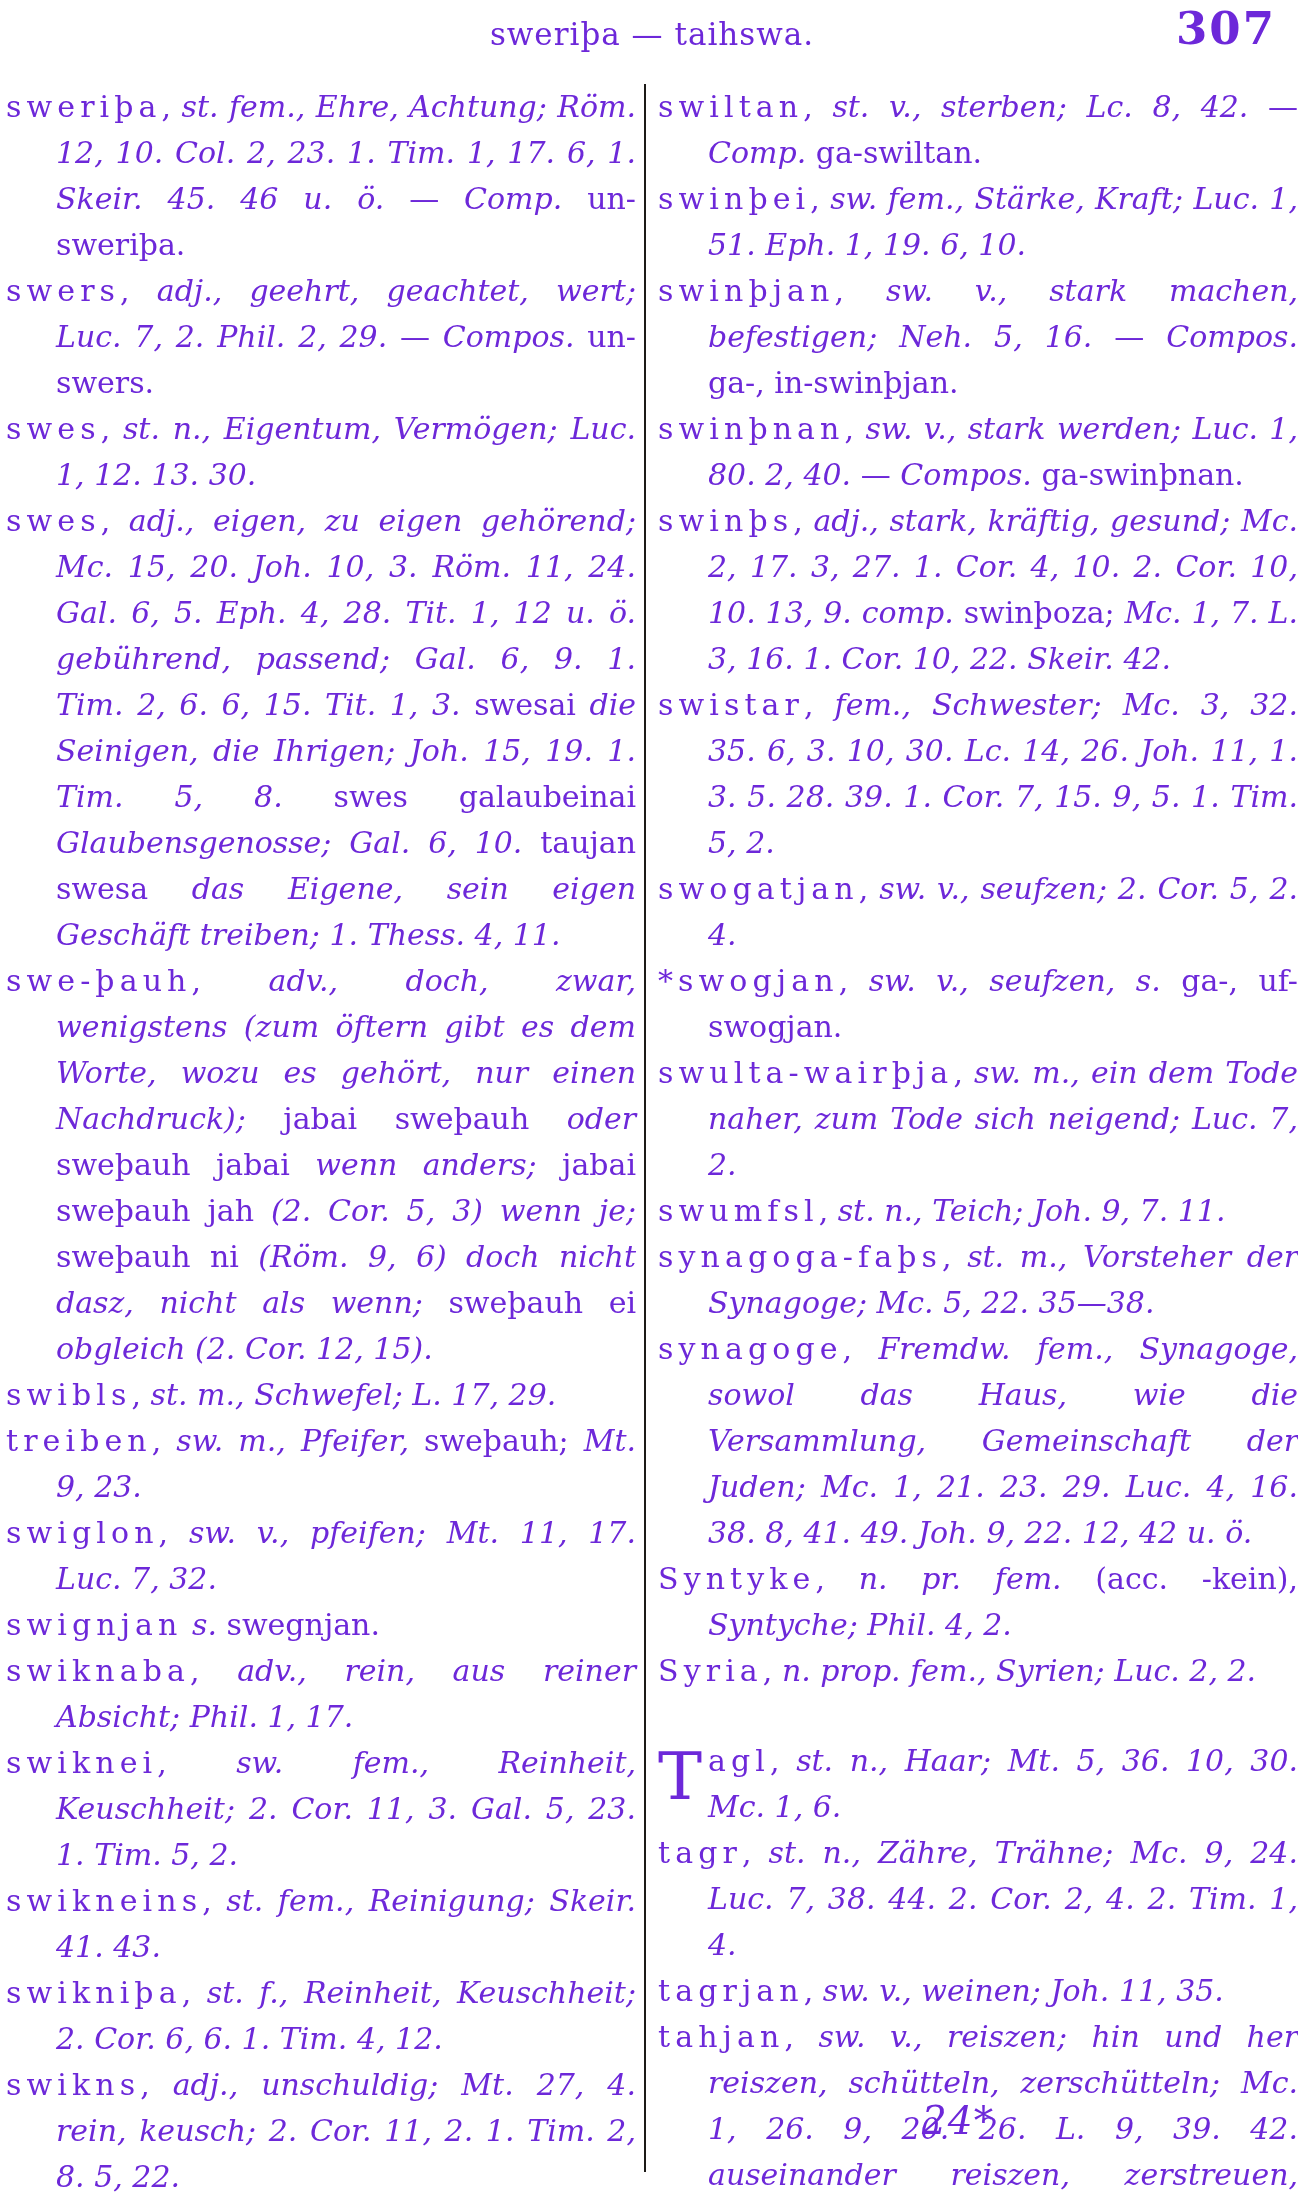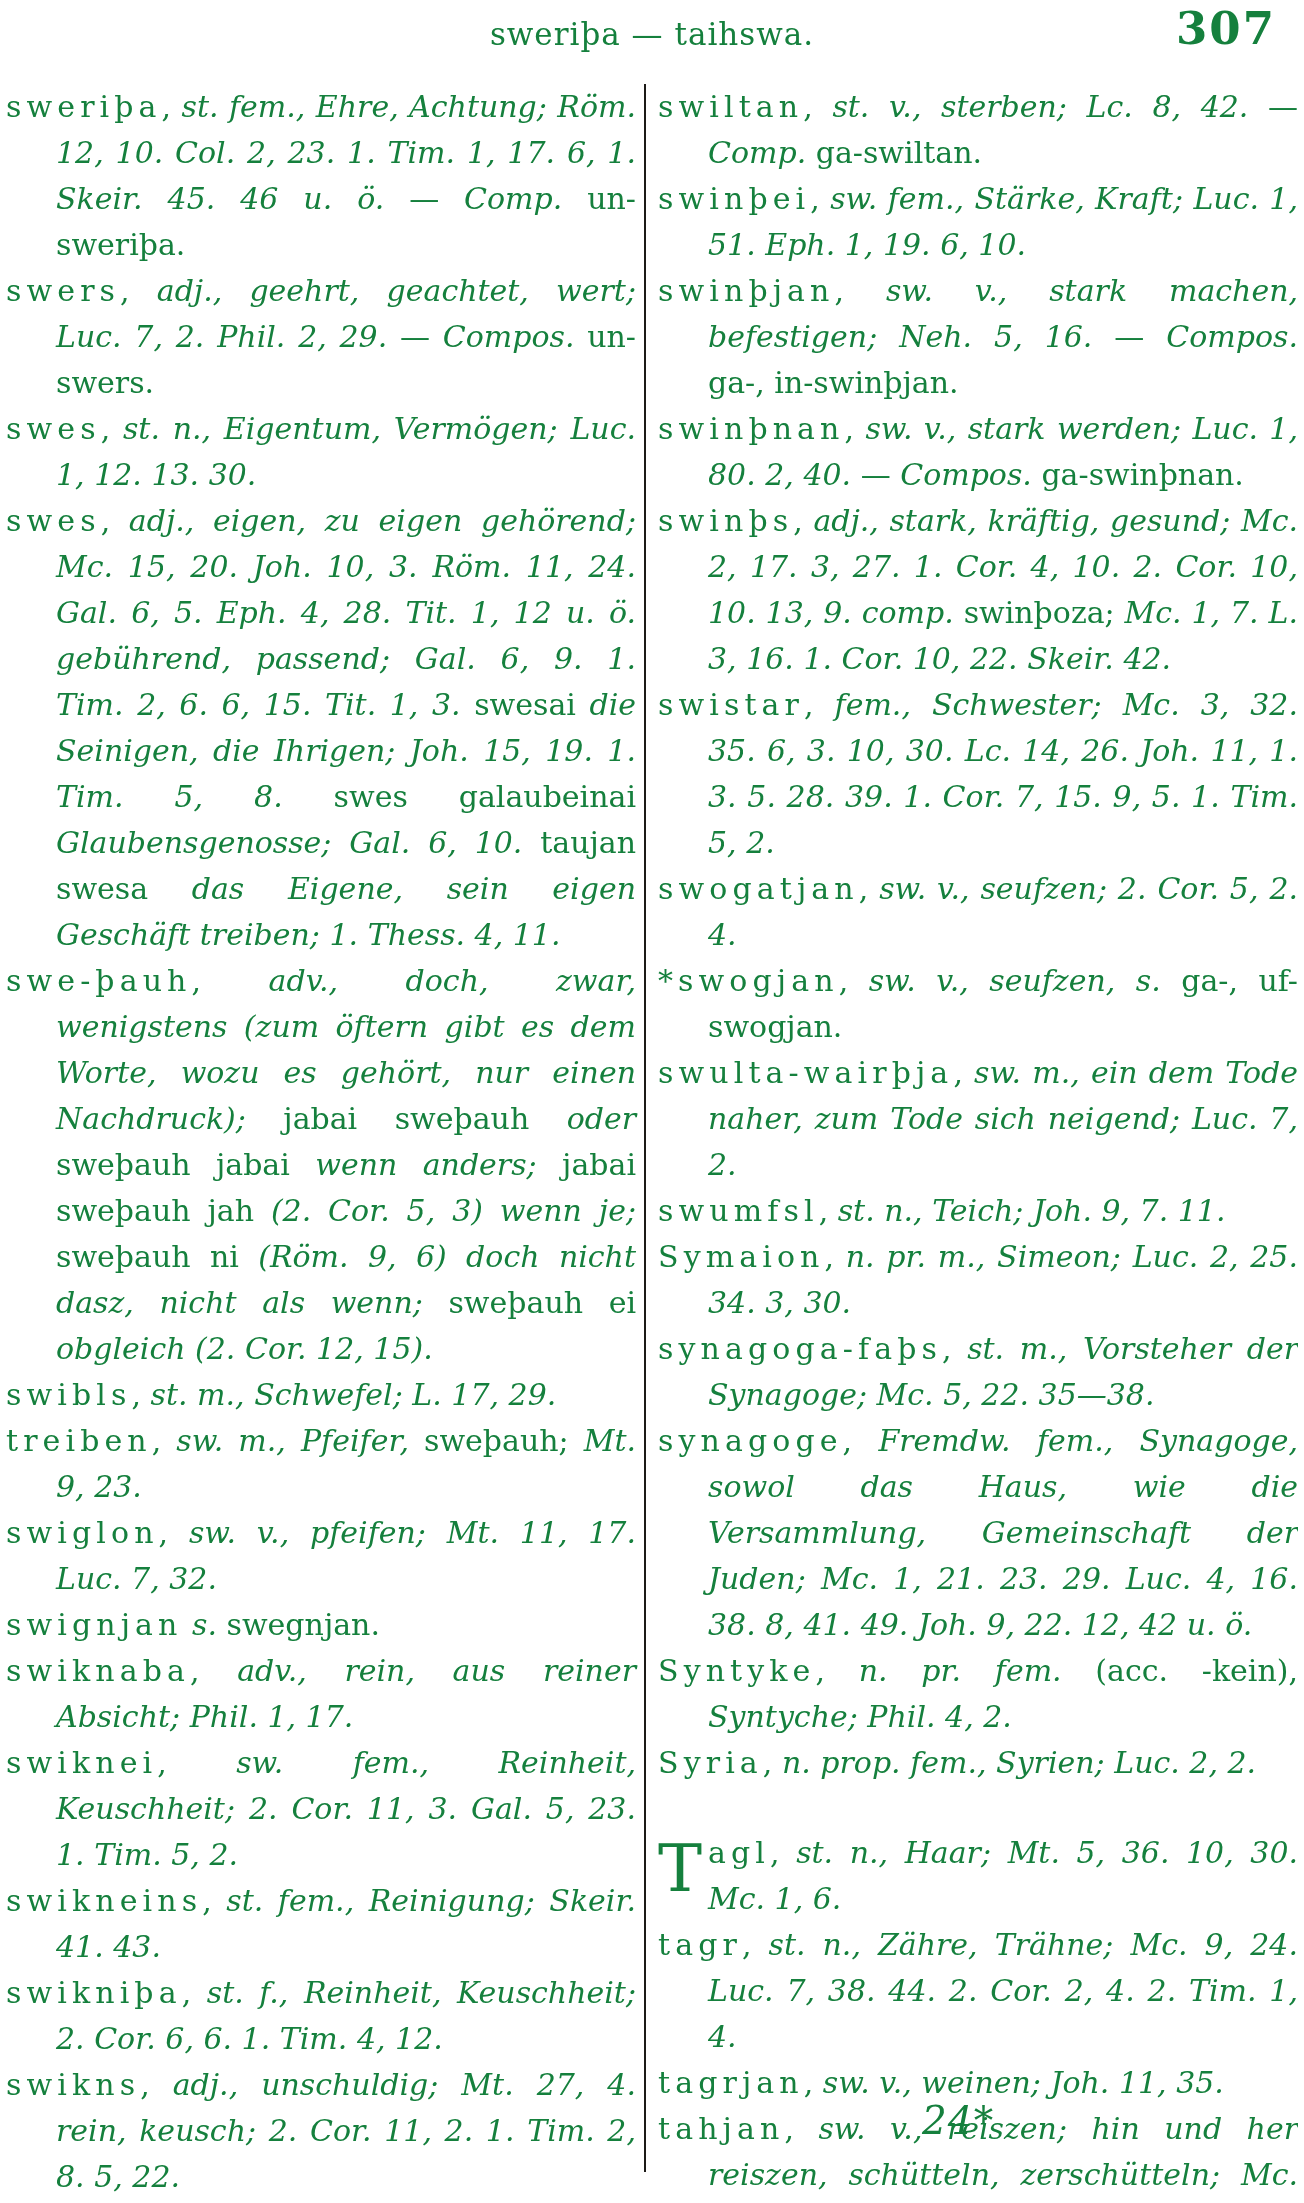--- a/index.html
+++ b/index.html
@@ -2,21 +2,21 @@
 <html><head>
 <meta charset="utf-8">
 <style>
   html, body { margin: 0; padding: 0; background: #e8e8e4; }
   .page {
     position: relative;
     width: 1304px;
     height: 2203px;
     margin: 0 auto;
     background: #ffffff;
-    color: #15803d;
+    color: #6d28d9;
     font-family: "DejaVu Serif", "Liberation Serif", serif;
     overflow: hidden;
   }
   
   .page-header { position: relative; height: 78px; }
   .running-title {
     text-align: center;
     font-size: 31px;
     padding-top: 16px;
     letter-spacing: 1px;
@@ -110,21 +110,20 @@
         <p class="entry"><span class="hw">swiltan</span><span class="rm">, </span><span class="it">st. v., sterben; Lc. 8, 42.</span><span class="rm"> — </span><span class="it">Comp.</span><span class="rm"> ga-swiltan.</span></p>
         <p class="entry"><span class="hw">swinþei</span><span class="rm">, </span><span class="it">sw. fem., Stärke, Kraft; Luc. 1, 51. Eph. 1, 19. 6, 10.</span></p>
         <p class="entry"><span class="hw">swinþjan</span><span class="rm">, </span><span class="it">sw. v., stark machen, befestigen; Neh. 5, 16.</span><span class="rm"> — </span><span class="it">Compos.</span><span class="rm"> ga-, in-swinþjan.</span></p>
         <p class="entry"><span class="hw">swinþnan</span><span class="rm">, </span><span class="it">sw. v., stark werden; Luc. 1, 80. 2, 40.</span><span class="rm"> — </span><span class="it">Compos.</span><span class="rm"> ga-swinþnan.</span></p>
         <p class="entry"><span class="hw">swinþs</span><span class="rm">, </span><span class="it">adj., stark, kräftig, gesund; Mc. 2, 17. 3, 27. 1. Cor. 4, 10. 2. Cor. 10, 10. 13, 9. comp.</span><span class="rm"> swinþoza; </span><span class="it">Mc. 1, 7. L. 3, 16. 1. Cor. 10, 22. Skeir. 42.</span></p>
         <p class="entry"><span class="hw">swistar</span><span class="rm">, </span><span class="it">fem., Schwester; Mc. 3, 32. 35. 6, 3. 10, 30. Lc. 14, 26. Joh. 11, 1. 3. 5. 28. 39. 1. Cor. 7, 15. 9, 5. 1. Tim. 5, 2.</span></p>
         <p class="entry"><span class="hw">swogatjan</span><span class="rm">, </span><span class="it">sw. v., seufzen; 2. Cor. 5, 2. 4.</span></p>
         <p class="entry"><span class="hw">*swogjan</span><span class="rm">, </span><span class="it">sw. v., seufzen, s.</span><span class="rm"> ga-, uf-swogjan.</span></p>
         <p class="entry"><span class="hw">swulta-wairþja</span><span class="rm">, </span><span class="it">sw. m., ein dem Tode naher, zum Tode sich neigend; Luc. 7, 2.</span></p>
         <p class="entry"><span class="hw">swumfsl</span><span class="rm">, </span><span class="it">st. n., Teich; Joh. 9, 7. 11.</span></p>
-        <p class="entry"><span class="hw">Symaion</span><span class="rm">, </span><span class="it">n. pr. m., Simeon; Luc. 2, 25. 34. 3, 30.</span></p>
         <p class="entry"><span class="hw">synagoga-faþs</span><span class="rm">, </span><span class="it">st. m., Vorsteher der Synagoge; Mc. 5, 22. 35—38.</span></p>
         <p class="entry"><span class="hw">synagoge</span><span class="rm">, </span><span class="it">Fremdw. fem., Synagoge, sowol das Haus, wie die Versammlung, Gemeinschaft der Juden; Mc. 1, 21. 23. 29. Luc. 4, 16. 38. 8, 41. 49. Joh. 9, 22. 12, 42 u. ö.</span></p>
         <p class="entry"><span class="hw">Syntyke</span><span class="rm">, </span><span class="it">n. pr. fem.</span><span class="rm"> (acc. -kein), </span><span class="it">Syntyche; Phil. 4, 2.</span></p>
         <p class="entry"><span class="hw">Syria</span><span class="rm">, </span><span class="it">n. prop. fem., Syrien; Luc. 2, 2.</span></p>
         <p class="entry gap has-initial"><span class="dropcap">T</span><span class="hw">agl</span><span class="rm">, </span><span class="it">st. n., Haar; Mt. 5, 36. 10, 30. Mc. 1, 6.</span></p>
         <p class="entry"><span class="hw">tagr</span><span class="rm">, </span><span class="it">st. n., Zähre, Trähne; Mc. 9, 24. Luc. 7, 38. 44. 2. Cor. 2, 4. 2. Tim. 1, 4.</span></p>
         <p class="entry"><span class="hw">tagrjan</span><span class="rm">, </span><span class="it">sw. v., weinen; Joh. 11, 35.</span></p>
         <p class="entry"><span class="hw">tahjan</span><span class="rm">, </span><span class="it">sw. v., reiszen; hin und her reiszen, schütteln, zerschütteln; Mc. 1, 26. 9, 20. 26. L. 9, 39. 42. auseinander reiszen, zerstreuen, ausstreuen; 2. Cor. 9, 9.</span></p>
       </section>
   </main>

